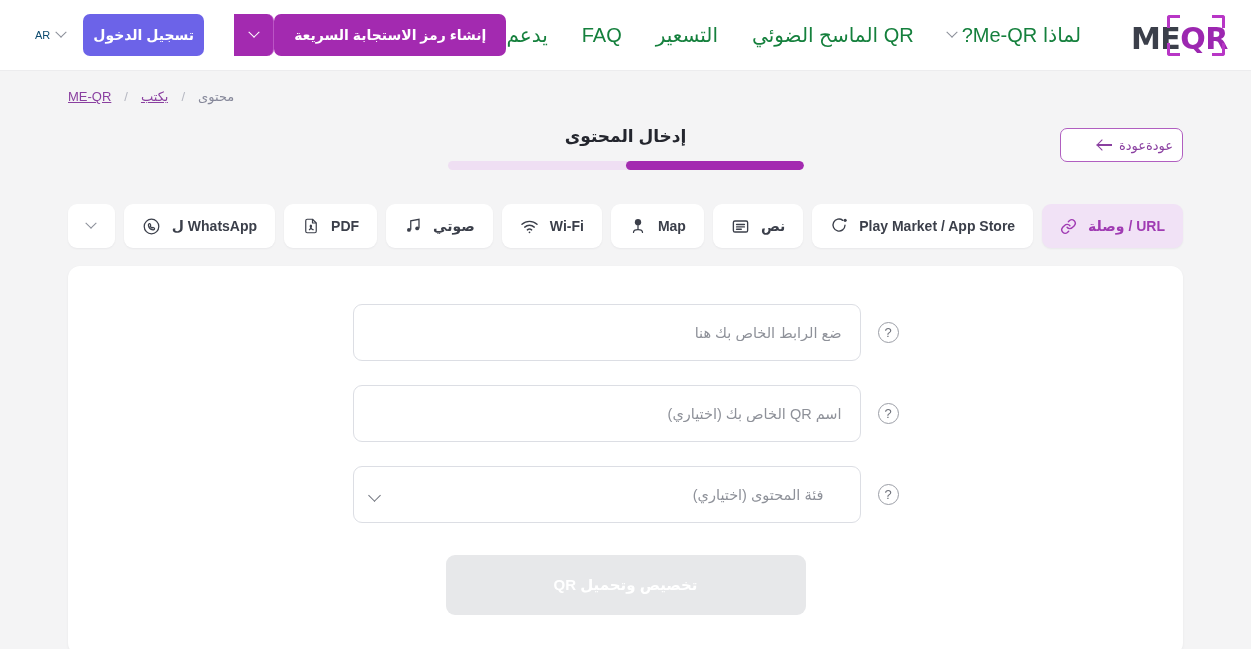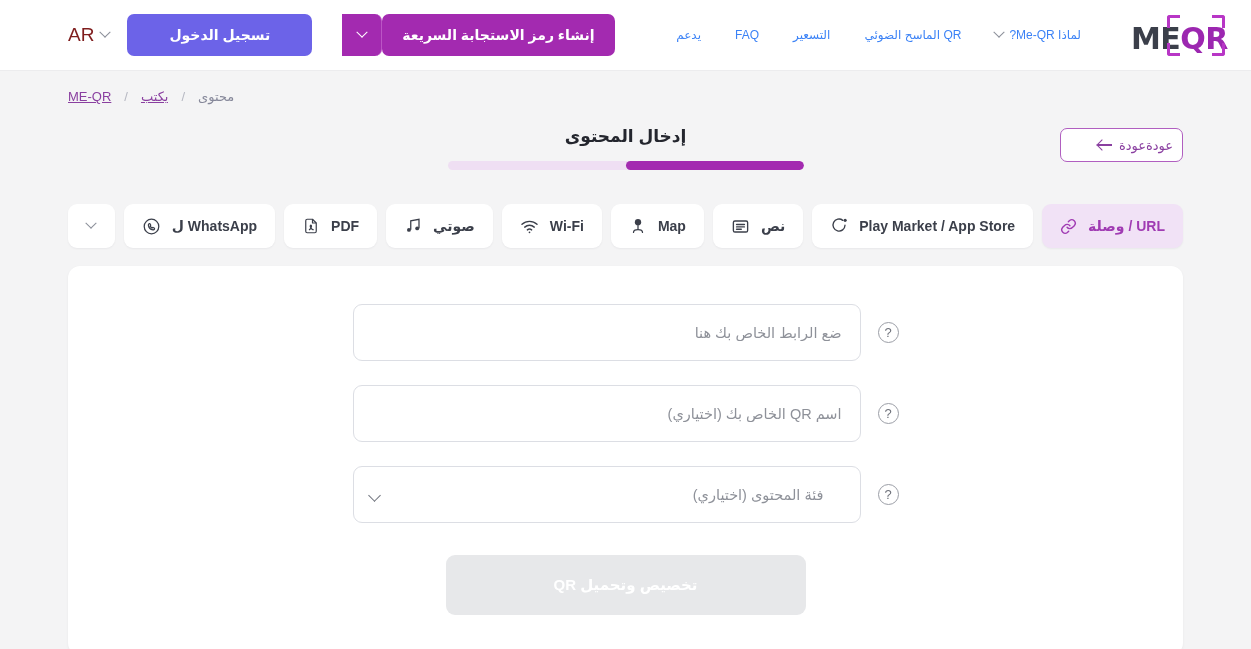--- a/index.html
+++ b/index.html
@@ -63,22 +63,22 @@
   .brk.bl { bottom: 3px; left: 44px; border-right: 0; border-top: 0; border-radius: 0 0 0 3px;}
   .brk.br { bottom: 3px; right: 2px; border-left: 0; border-top: 0; border-radius: 0 0 3px 0;}
 
   .nav {
     display: flex;
     align-items: center;
     gap: 34px;
     margin-right: 16px;
   }
   .nav-item {
-    font-size: 12px;
-    color: #3b82f6;
+    font-size: 20px;
+    color: #15803d;
     cursor: pointer;
     white-space: nowrap;
     display: flex;
     align-items: center;
     gap: 6px;
   }
   .chev {
     display: inline-block;
     width: 8px;
     height: 8px;
@@ -129,34 +129,34 @@
     border-radius: 0 7px 7px 0;
   }
   .cta-drop .chev { border-color: #fff; }
 
   .login-btn {
     background: #6c63e8;
     color: #fff;
     font-size: 14px;
     font-weight: 600;
     height: 42px;
-    padding: 0 42px;
+    padding: 0 10px;
     border: 0;
     border-radius: 7px;
     cursor: pointer;
     font-family: inherit;
     white-space: nowrap;
   }
 
   .lang {
     display: flex;
     align-items: center;
     gap: 7px;
-    font-size: 19px;
-    color: #7f1d1d;
+    font-size: 11px;
+    color: #0c4a6e;
     cursor: pointer;
     direction: ltr;
   }
 
   
   .page { padding: 0 68px; }
 
   .breadcrumb {
     padding-top: 18px;
     font-size: 13px;

